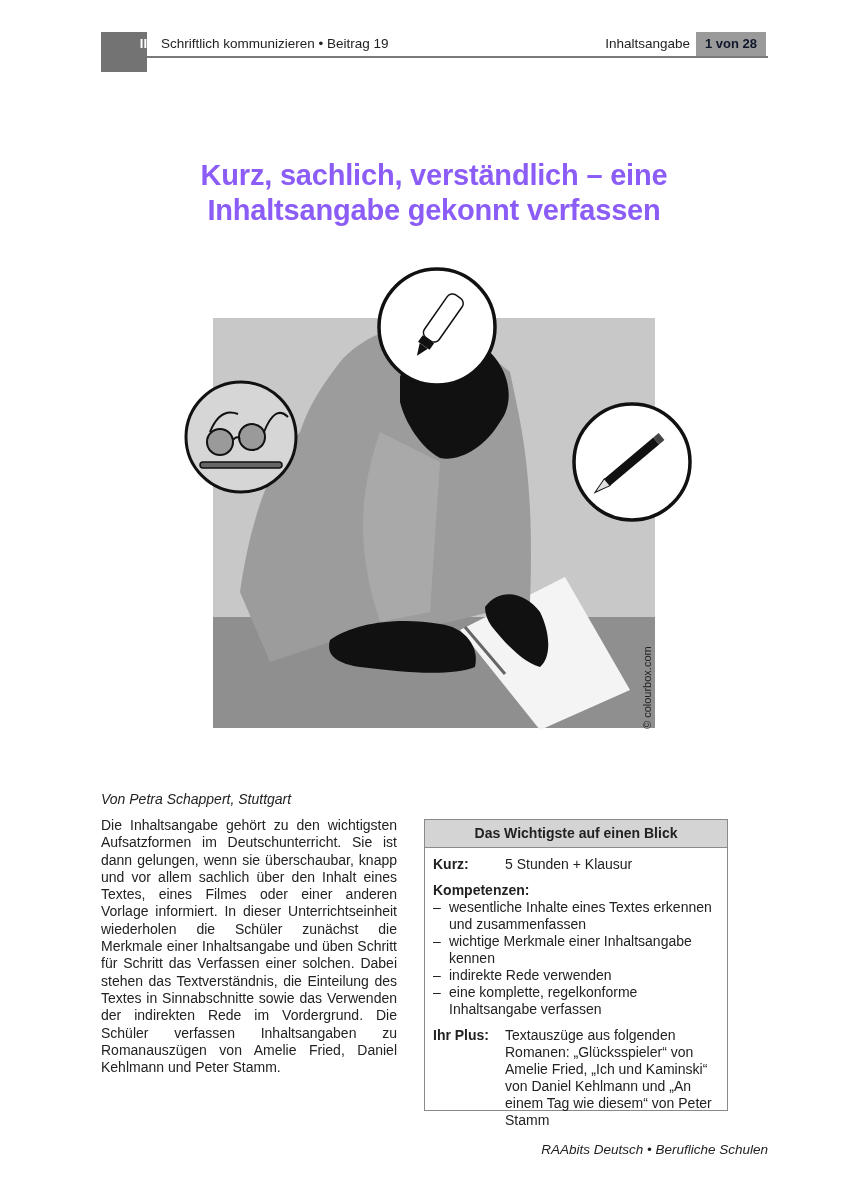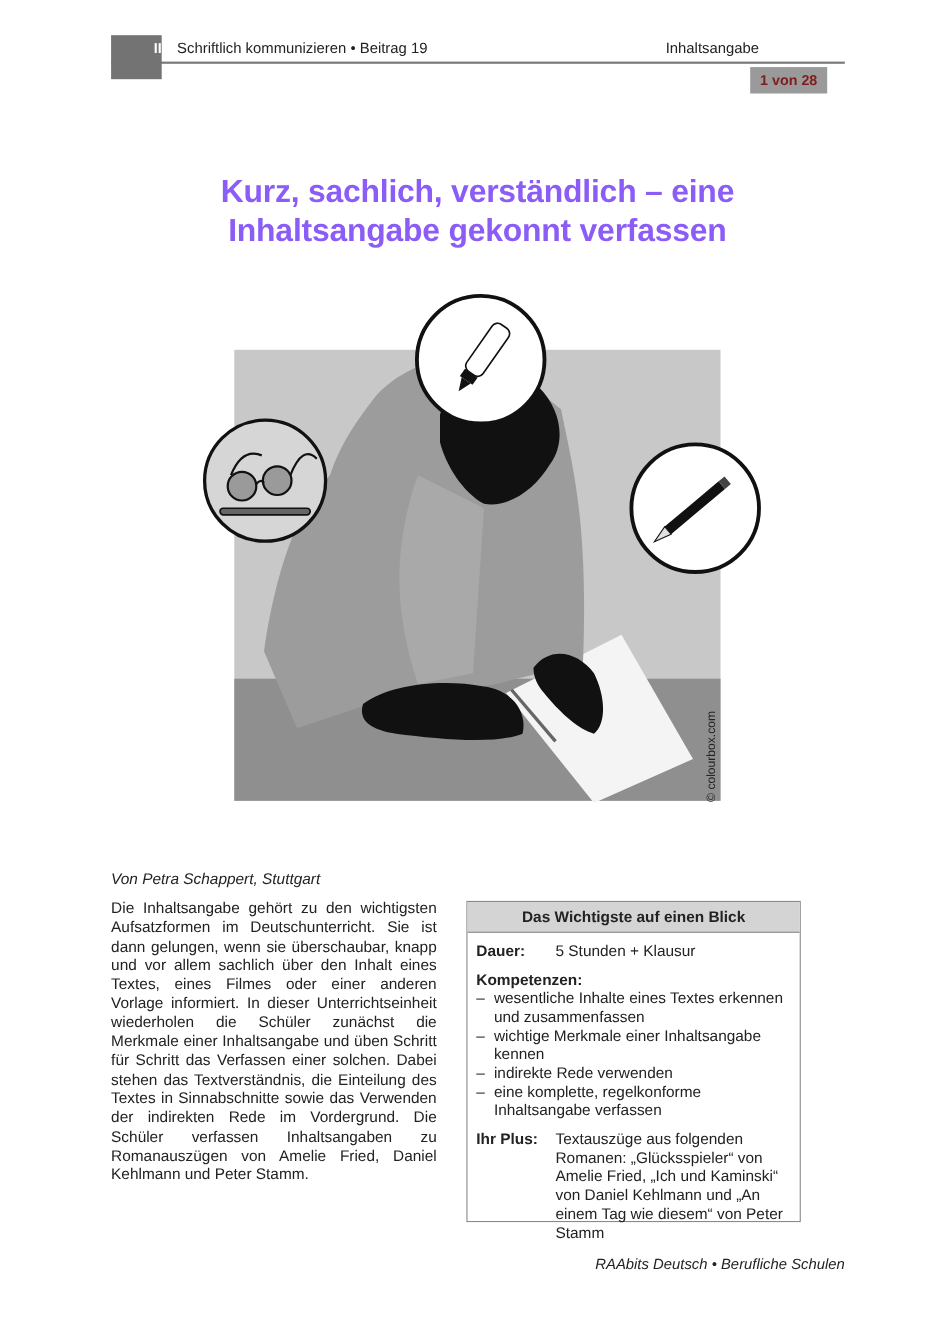--- a/index.html
+++ b/index.html
@@ -1,21 +1,21 @@
 <!DOCTYPE html>
 <html><head>
 <meta charset="utf-8">
 <style>
   html,body{margin:0;padding:0;background:#fff;}
   body{width:848px;height:1200px;position:relative;overflow:hidden;font-family:"Liberation Sans",sans-serif;color:#1a1a1a;}
   .header{position:absolute;left:101px;top:32px;width:667px;height:24px;border-bottom:2px solid #7a7a7a;}
   .hdr-num{position:absolute;left:0;top:0;width:46px;height:40px;background:#737373;color:#fff;font-weight:bold;font-size:13px;line-height:24px;text-align:right;}
   .hdr-title{position:absolute;left:60px;top:0;font-size:13.5px;line-height:24px;color:#222;}
   .hdr-topic{position:absolute;right:78px;top:0;font-size:13.5px;line-height:24px;color:#222;}
-  .hdr-page{position:absolute;right:16px;top:0;width:70px;height:24px;background:#9a9a9a;color:#7f1d1d;font-weight:bold;font-size:13px;line-height:24px;text-align:center;margin-top:29px;}
+  .hdr-page{position:absolute;right:2px;top:0;width:70px;height:24px;background:#9a9a9a;color:#0f172a;font-weight:bold;font-size:13px;line-height:24px;text-align:center;}
   .title{position:absolute;left:100px;top:158px;width:668px;text-align:center;font-weight:bold;font-size:29px;line-height:35px;color:#8b5cf6;letter-spacing:-0.2px;}
   .illus{position:absolute;left:180px;top:262px;width:520px;height:480px;}
   .credit{position:absolute;left:640px;top:640px;width:14px;height:90px;}
   .credit span{position:absolute;left:-38px;top:38px;width:90px;font-size:11px;transform:rotate(-90deg);white-space:nowrap;color:#222;}
   .author{position:absolute;left:101px;top:791px;font-style:italic;font-size:14px;color:#222;text-align:center;}
   .body-text{position:absolute;left:101px;top:817px;width:296px;font-size:14px;line-height:17.3px;text-align:justify;color:#222;hyphens:manual;}
   .box{position:absolute;left:424px;top:819px;width:304px;height:292px;border:1.5px solid #8a8a8a;box-sizing:border-box;}
   .box-head{height:27px;background:#d4d4d4;border-bottom:1.5px solid #8a8a8a;text-align:center;font-weight:bold;font-size:14px;line-height:27px;color:#222;}
   .box-body{padding:8px 8px 0 8px;font-size:14px;line-height:17px;color:#222;}
   .row{display:flex;margin-bottom:9px;}
@@ -92,21 +92,21 @@
 </div>
 
 <div class="author">Von Petra Schappert, Stuttgart</div>
 
 <div class="body-text">Die Inhaltsangabe gehört zu den wichtigsten Aufsatzformen im Deutschunterricht. Sie ist dann gelungen, wenn sie überschaubar, knapp und vor allem sachlich über den Inhalt eines Textes, eines Filmes oder einer ande­ren Vorlage informiert. In dieser Unterrichts­einheit wiederholen die Schüler zunächst die Merkmale einer Inhaltsangabe und üben Schritt für Schritt das Verfassen einer sol­chen. Dabei stehen das Textverständnis, die Einteilung des Textes in Sinnabschnitte sowie das Verwenden der indirekten Rede im Vordergrund. Die Schüler verfassen Inhaltsangaben zu Romanauszügen von Amelie Fried, Daniel Kehlmann und Peter Stamm.</div>
 
 <div class="box">
   <div class="box-head">Das Wichtigste auf einen Blick</div>
   <div class="box-body">
     <div class="row">
-      <span class="lab">Dauer:</span>
+      <span class="lab">Kurz:</span>
       <span>5 Stunden + Klausur</span>
     </div>
     <div class="kompt">Kompetenzen:</div>
     <ul class="dash">
       <li>wesentliche Inhalte eines Textes erkennen und zusammenfassen</li>
       <li>wichtige Merkmale einer Inhaltsangabe kennen</li>
       <li>indirekte Rede verwenden</li>
       <li>eine komplette, regelkonforme Inhaltsangabe verfassen</li>
     </ul>
     <div class="row">

